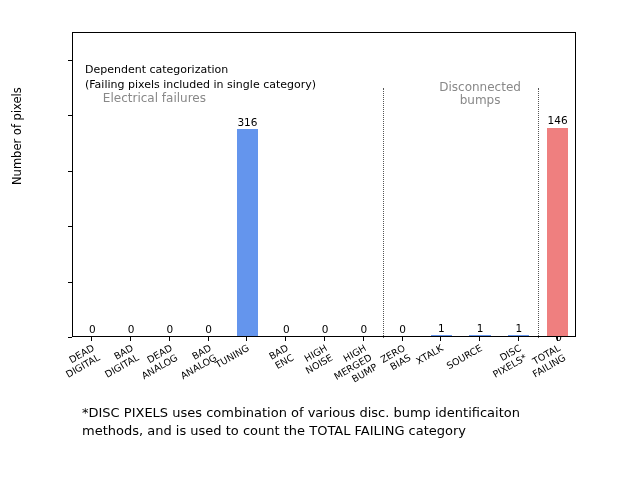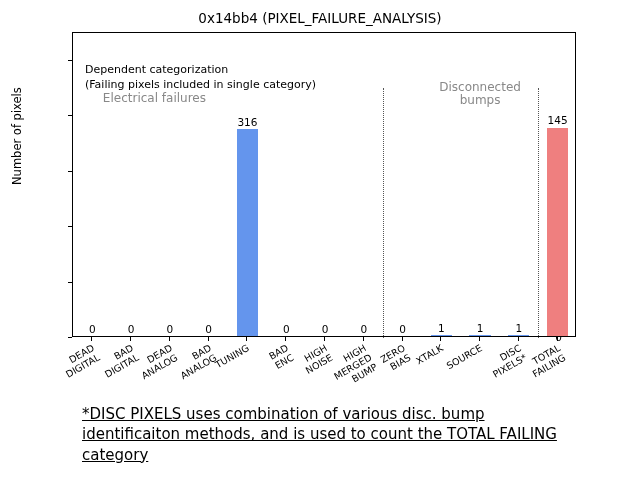--- a/index.html
+++ b/index.html
@@ -121,33 +121,31 @@
     transform: rotate(-30deg);
     text-align: right;
     white-space: pre-line;
     line-height: 1.15;
   }
   #footnote {
     position: absolute;
     left: 82px;
     top: 404px;
     width: 500px;
-    font-size: 15px;
+    font-size: 13px;
     line-height: 1.35;
     color: #000;
     white-space: pre-line;
-    text-decoration: underline;
   }
 </style>
 </head>
 <body>
 
 <div id="figure">
 
-  <div id="chart-title">0x14bb4 (PIXEL_FAILURE_ANALYSIS)</div>
 
   <div id="ylabel">Number of pixels</div>
 
   <div id="yticks">
       <div class="ytick-label" style="top: 337px;">0</div>
       <div class="ytick-mark" style="top: 337px;"></div>
       <div class="ytick-label" style="top: 281.545px;">50</div>
       <div class="ytick-mark" style="top: 281.545px;"></div>
       <div class="ytick-label" style="top: 226.091px;">100</div>
       <div class="ytick-mark" style="top: 226.091px;"></div>
@@ -209,21 +207,21 @@
         <div class="bar-label" style="left: 252px; top: 290px;">0</div>
         <div class="bar-label" style="left: 290.769px; top: 290px;">0</div>
         <div class="bar-label" style="left: 329.538px; top: 290px;">0</div>
         <div class="bar" style="left: 357.646px; width: 21.3231px; height: 1.10909px; background: rgb(100, 149, 237);"></div>
         <div class="bar-label" style="left: 368.308px; top: 288.891px;">1</div>
         <div class="bar" style="left: 396.415px; width: 21.3231px; height: 1.10909px; background: rgb(100, 149, 237);"></div>
         <div class="bar-label" style="left: 407.077px; top: 288.891px;">1</div>
         <div class="bar" style="left: 435.185px; width: 21.3231px; height: 1.10909px; background: rgb(100, 149, 237);"></div>
         <div class="bar-label" style="left: 445.846px; top: 288.891px;">1</div>
         <div class="bar" style="left: 473.954px; width: 21.3231px; height: 208.509px; background: rgb(239, 127, 127);"></div>
-        <div class="bar-label" style="left: 484.615px; top: 81.4909px;">145</div>
+        <div class="bar-label" style="left: 484.615px; top: 81.4909px;">146</div>
         <div class="vline" style="left: 310.154px; top: 55.4545px; height: 249.545px;"></div>
         <div class="vline" style="left: 465.231px; top: 55.4545px; height: 249.545px;"></div>
         <div class="region-label" style="left: 81.4154px; top: 58.7818px;">Electrical failures</div>
         <div class="region-label" style="left: 407.077px; top: 47.6909px;">Disconnected
 bumps</div>
       </div>
     <div id="annotation">Dependent categorization
 (Failing pixels included in single category)</div>
   </div>
 

